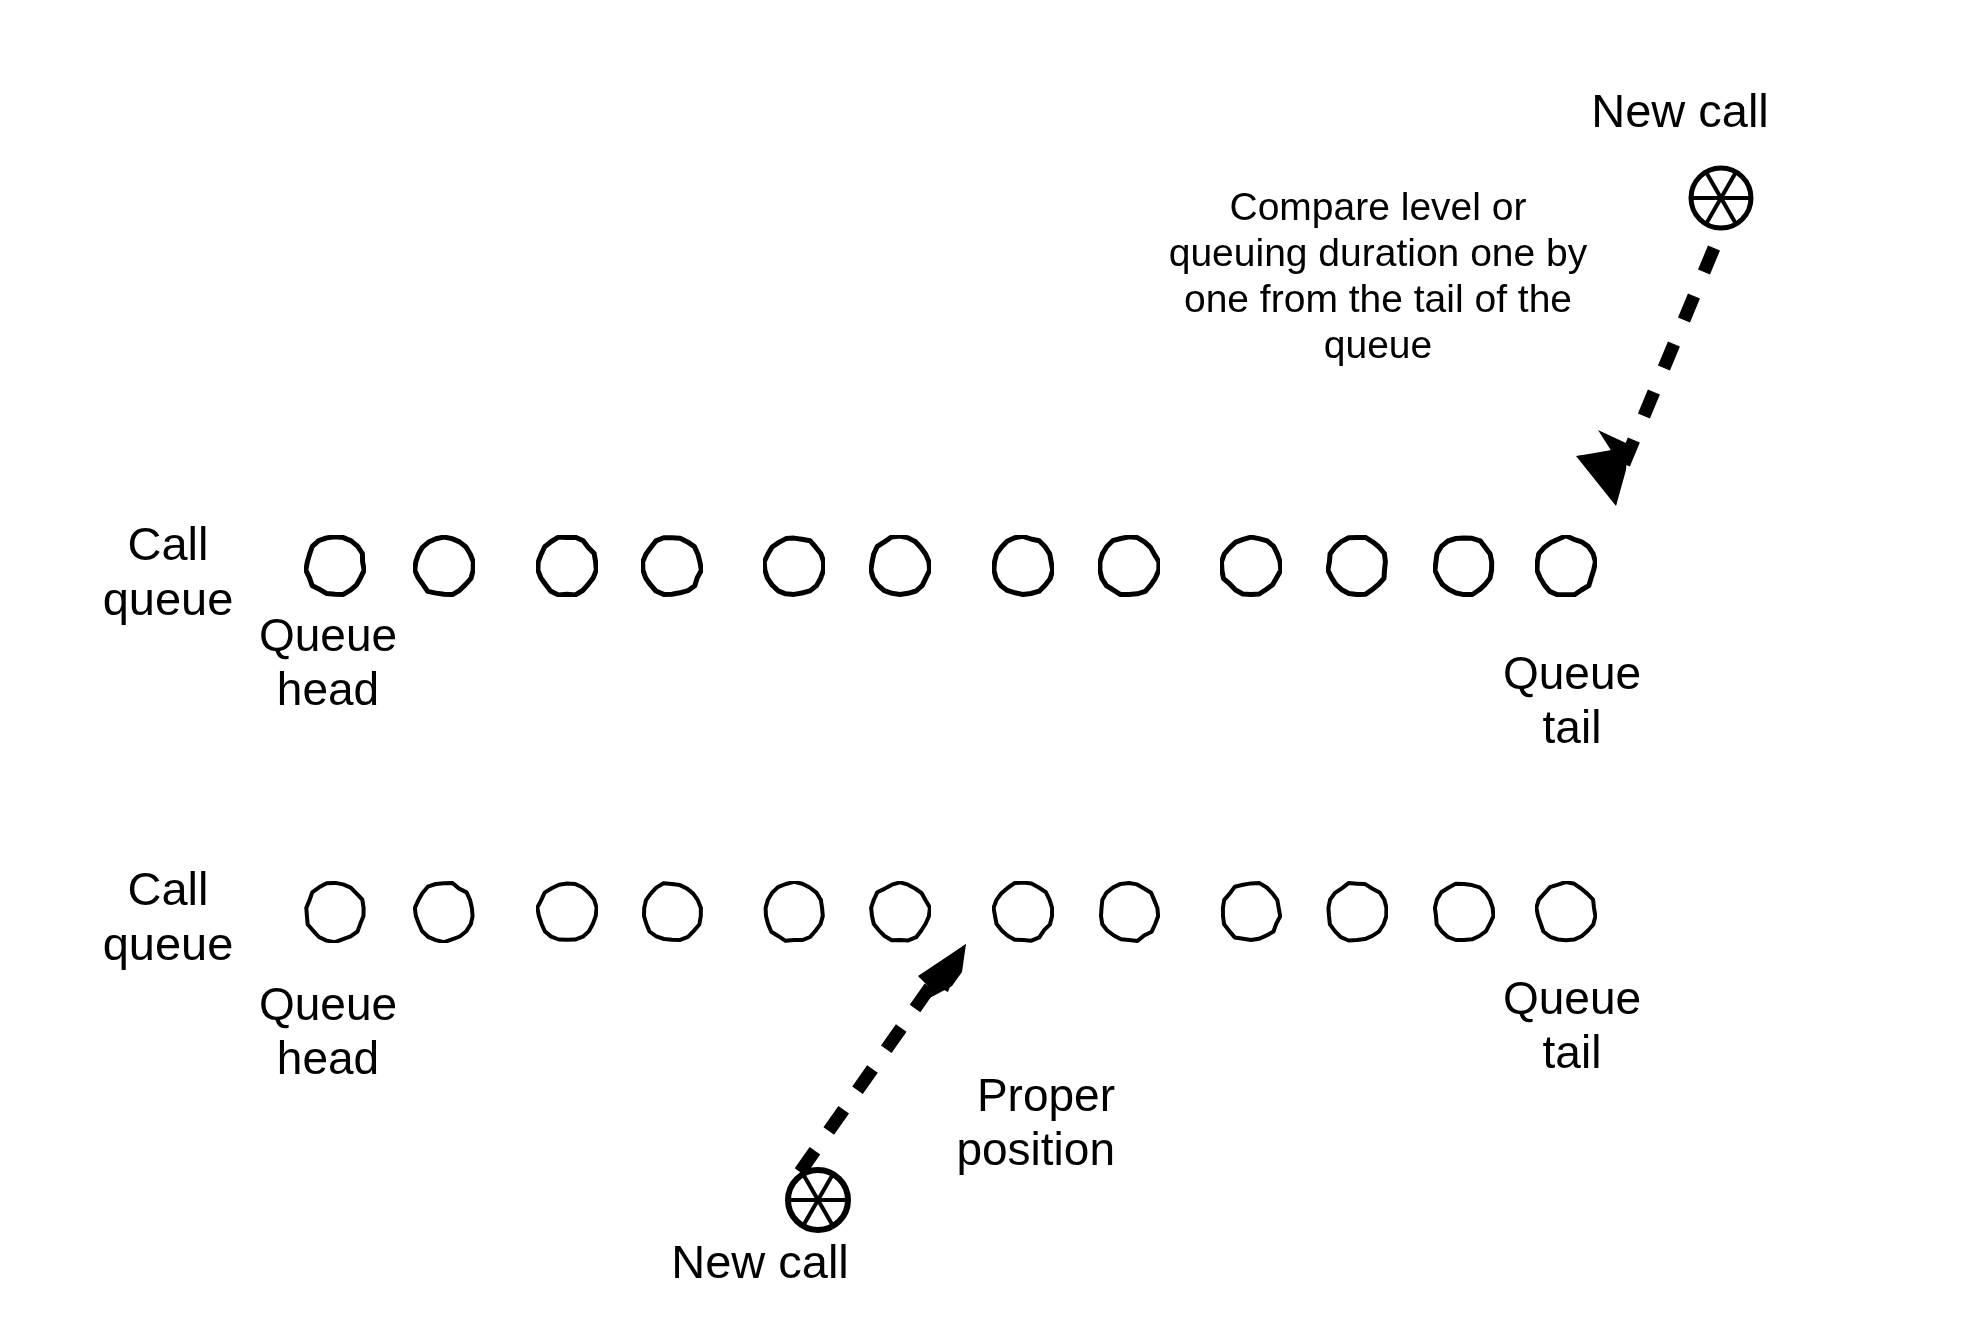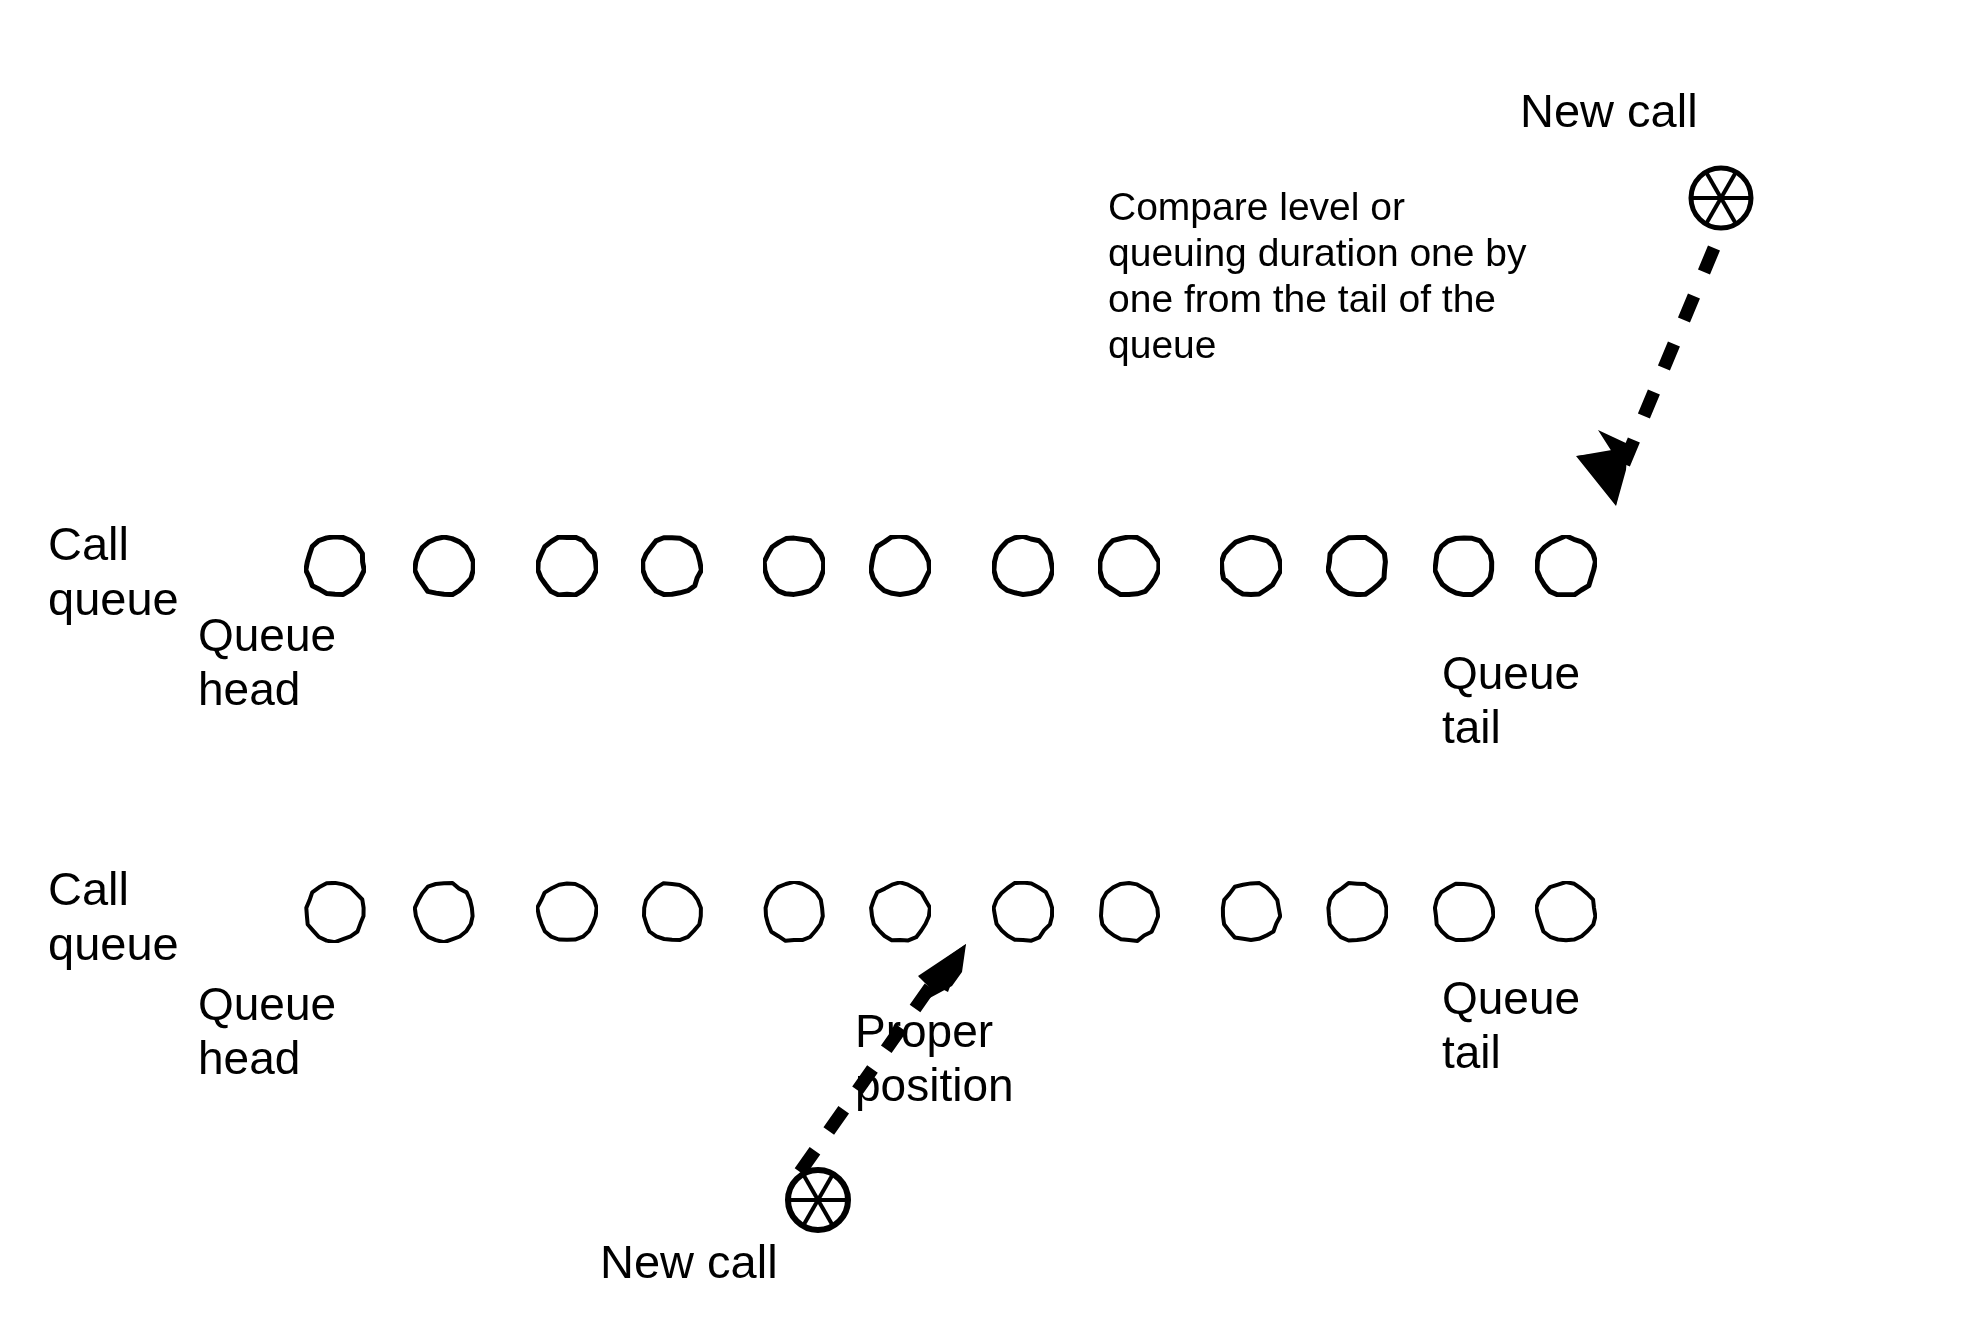--- a/index.html
+++ b/index.html
@@ -12,20 +12,21 @@
     position: relative;
     width: 1972px;
     height: 1340px;
     background: #ffffff;
     font-family: "Liberation Sans", sans-serif;
     color: #000000;
     overflow: hidden;
   }
   .txt {
     position: absolute;
+    text-align: center;
     line-height: 1.17;
     color: #000;
     white-space: pre-line;
     font-weight: 400;
   }
   .lbl-lg { font-size: 47px; }
   .lbl-md { font-size: 46px; }
 
   #caption-compare {
     left: 1108px;
@@ -39,23 +40,23 @@
     top: 84px;
     width: 320px;
   }
   #newcall-bottom-label {
     left: 600px;
     top: 1235px;
     width: 320px;
   }
   #proper-position-label {
     left: 855px;
-    top: 1004px;
+    top: 1068px;
     width: 260px;
-    text-align: left;
+    text-align: right;
     line-height: 1.18;
   }
 
   #callqueue-label-1 { left: 48px; top: 517px; width: 240px; }
   #callqueue-label-2 { left: 48px; top: 862px; width: 240px; }
 
   #queuehead-label-1 { left: 198px; top: 609px; width: 260px; }
   #queuehead-label-2 { left: 198px; top: 978px; width: 260px; }
 
   #queuetail-label-1 { left: 1442px; top: 647px; width: 260px; }

